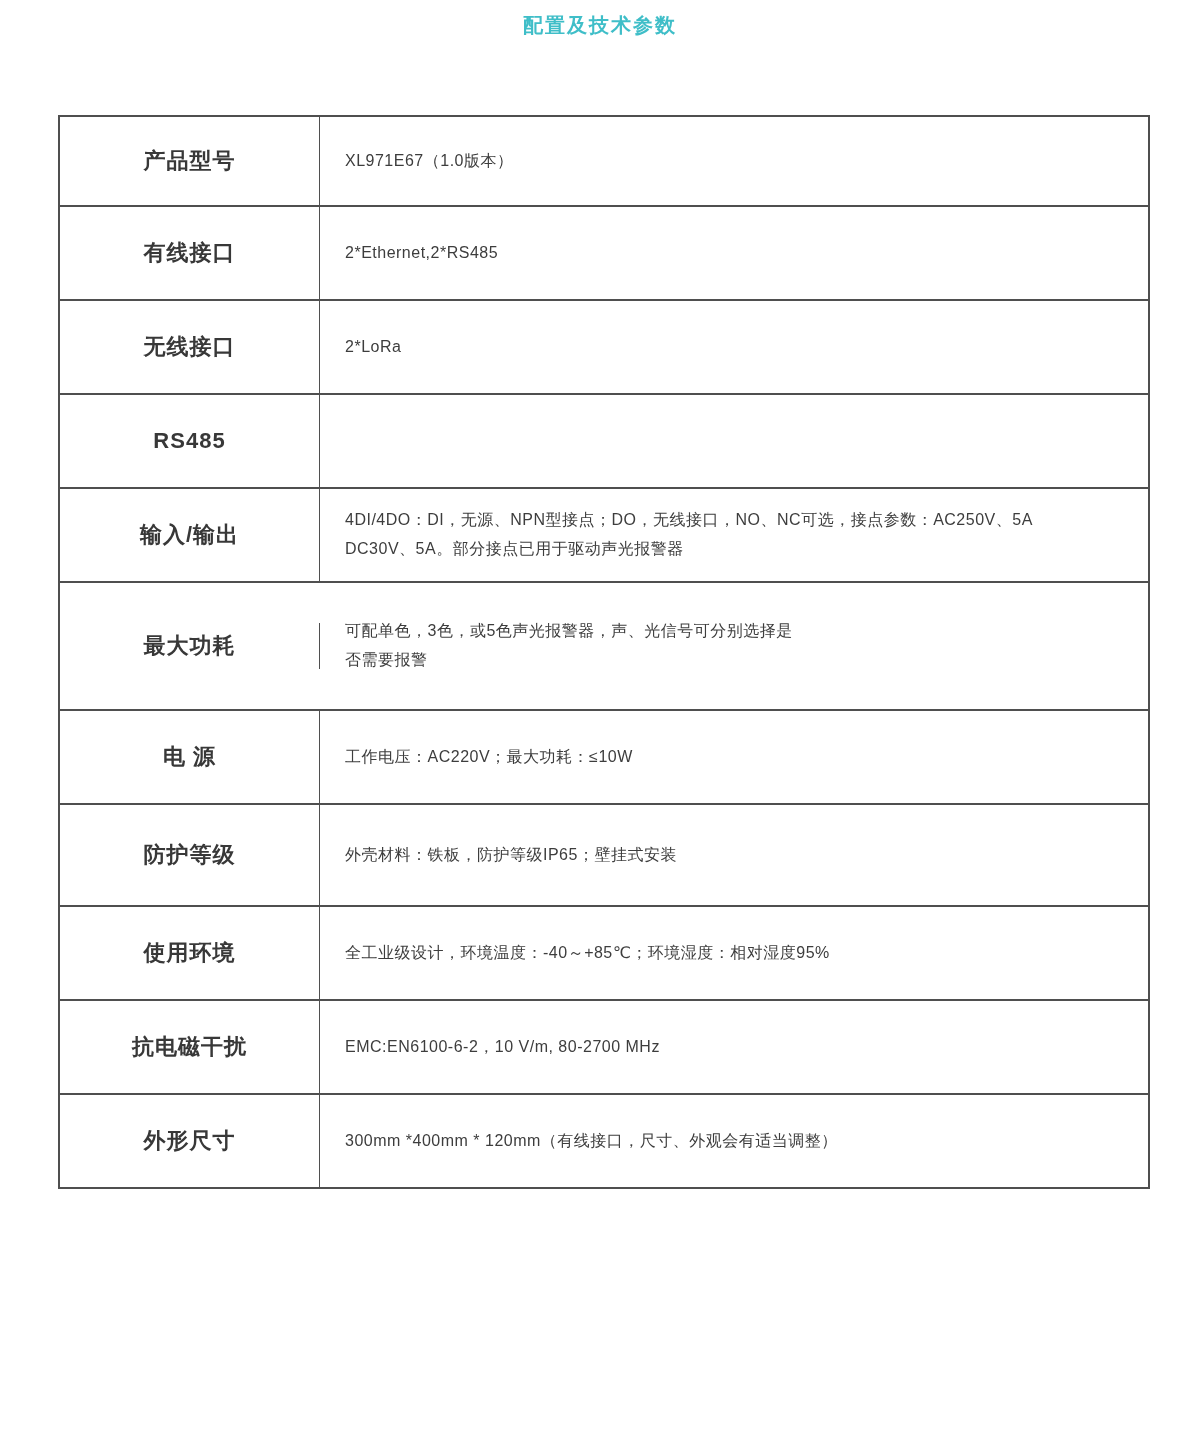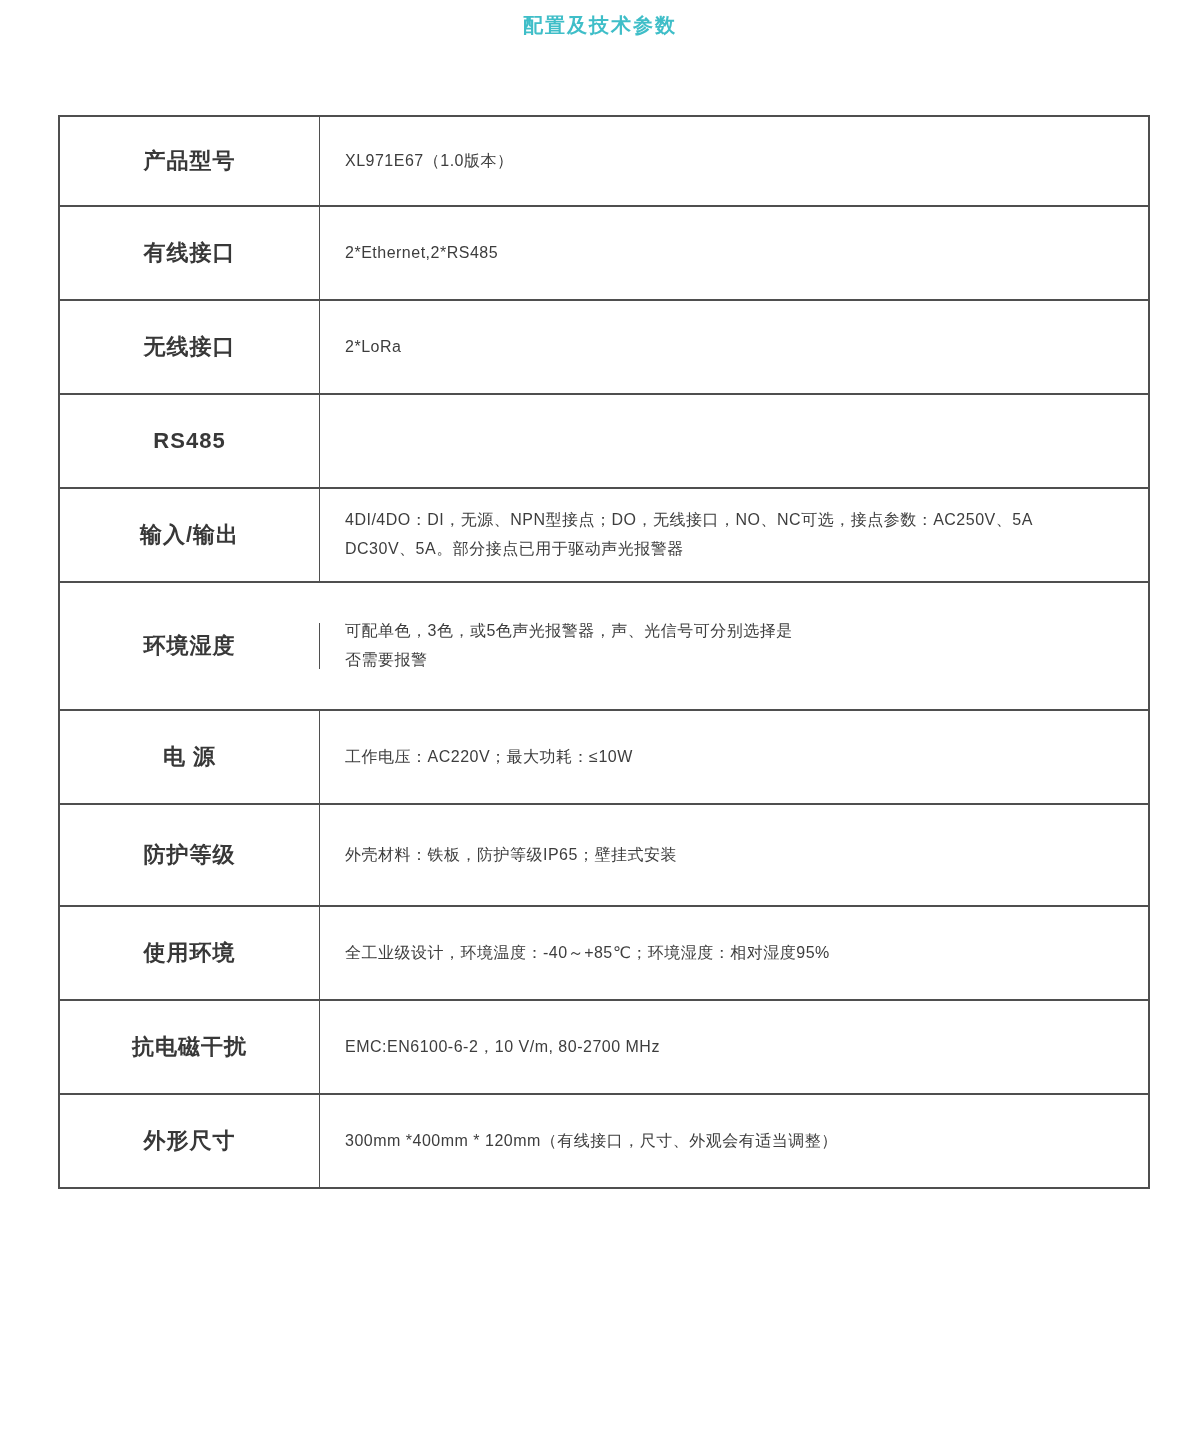--- a/index.html
+++ b/index.html
@@ -101,21 +101,21 @@
 
   <div class="spec-row">
     <div class="label-cell">输入/输出</div>
     <div class="value-cell">
         <span>4DI/4DO：DI，无源、NPN型接点；DO，无线接口，NO、NC可选，接点参数：AC250V、5A  DC30V、5A。部分接点已用于驱动声光报警器</span>
       </div>
   </div>
 
 
   <div class="spec-row">
-    <div class="label-cell">环境湿度</div>
+    <div class="label-cell">最大功耗</div>
     <div class="value-cell">
         <span>可配单色，3色，或5色声光报警器，声、光信号可分别选择是
 否需要报警</span>
       </div>
   </div>
 
   <div class="spec-row">
     <div class="label-cell">电 源</div>
     <div class="value-cell">
         <span>工作电压：AC220V；最大功耗：≤10W</span>

